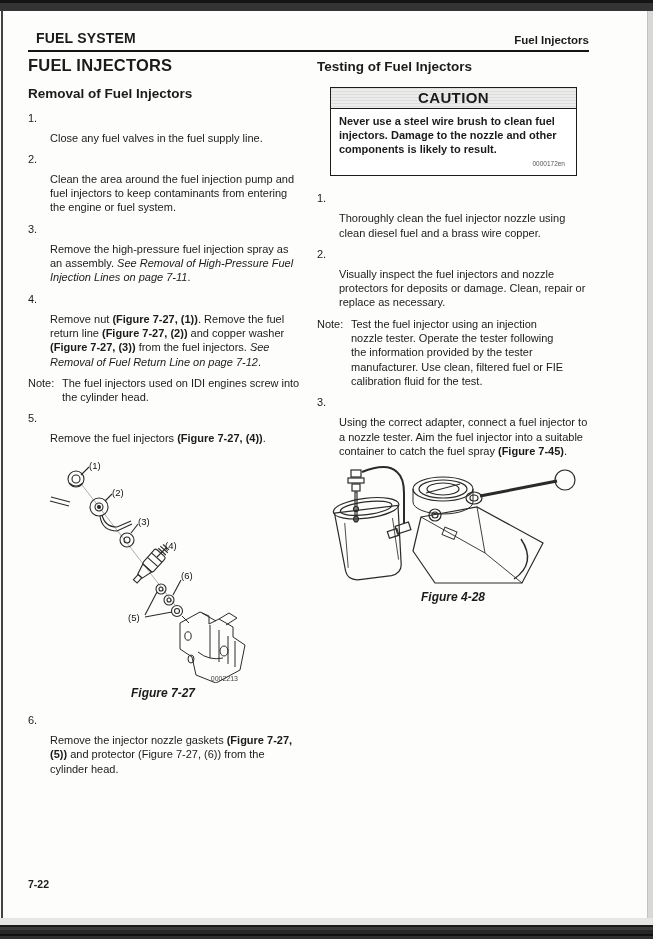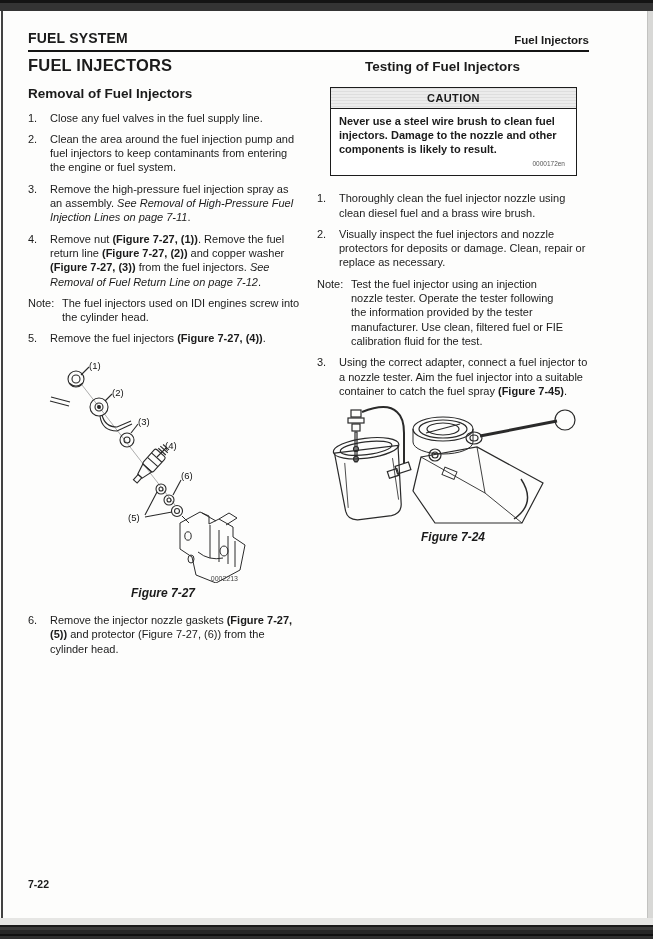--- a/index.html
+++ b/index.html
@@ -12,49 +12,49 @@
   .top-bar{position:absolute;left:0;top:0;width:653px;height:11px;
     background:linear-gradient(180deg,#141414 0 3px,#343434 3px 100%);}
   .bottom-strip{position:absolute;left:0;top:918px;width:653px;height:7px;background:#e6e6e4;}
   .bottom-bar{position:absolute;left:0;top:925px;width:653px;height:14px;
     background:linear-gradient(180deg,#1a1a1a 0 2px,#3a3a3a 2px 5px,#262626 5px 9px,#101010 9px 11px,#2f2f2f 11px 100%);}
   .left-edge{position:absolute;left:1px;top:11px;width:2px;height:907px;background:#424242;}
   .right-strip{position:absolute;right:0;top:11px;width:5px;height:907px;background:#d8d8d6;border-left:1px solid #c2c2c0;}
 
   
   .header{position:absolute;left:28px;top:30px;width:561px;}
-  .header-row{display:flex;justify-content:space-between;align-items:flex-end;}
+  .header-row{display:flex;justify-content:space-between;align-items:flex-end;margin-left:8px;}
   .header-left{font-size:14px;font-weight:bold;letter-spacing:.2px;}
   .header-right{font-size:11.5px;font-weight:bold;}
   .header-rule{height:0;border-bottom:2.5px solid #141414;margin-top:4px;}
 
   
   .col{position:absolute;font-size:11px;line-height:14.3px;}
   .col-left{left:28px;top:58px;width:273px;}
   .col-right{left:317px;top:60px;width:272px;}
 
   .doc-title{font-size:16.5px;font-weight:bold;letter-spacing:.2px;margin:0;}
   .sec-title{font-size:13.5px;font-weight:bold;margin:15px 0 9px 0;}
-  .sec-title--first{margin-top:0;margin-left:48px;}
+  .sec-title--first{margin-top:0;}
 
   .step{display:flex;margin:0 0 7px 0;}
   .step-num{flex:0 0 22px;}
-  .step-body{flex:1;}
+  .step-body{flex:1;margin-top:20px;}
   .note{display:flex;margin:2px 0 7px 0;}
   .note-label{flex:0 0 34px;}
   .note-body{flex:1;}
   .note-body--narrow{padding-right:22px;}
 
   
   .caution-box{margin:13px 0 0 13px;width:245px;border:1.5px solid #1c1c1c;background:#fff;}
   .caution-head{
     border-bottom:1.5px solid #1c1c1c;height:20px;
     display:flex;align-items:center;justify-content:center;
     background:repeating-linear-gradient(180deg,#dedede 0 1px,#ececec 1px 3px);
-    font-size:11px;font-weight:bold;letter-spacing:.4px;
+    font-size:15px;font-weight:bold;letter-spacing:.4px;
   }
   .caution-body{padding:5px 8px 2px 8px;font-weight:bold;font-size:11px;line-height:14px;}
   .caution-code{text-align:right;font-size:6.5px;color:#555;padding:1px 3px 2px 0;font-weight:normal;}
 
   
   .figure{margin-top:4px;}
   .fig-caption{text-align:center;font-size:12px;font-weight:bold;font-style:italic;margin-top:3px;}
   .fig727-caption{width:270px;}
   .fig728-caption{width:256px;margin-left:8px;}
   svg{display:block;}
@@ -189,21 +189,21 @@
       <div class="caution-body">
         <span>Never use a steel wire brush to clean fuel injectors. Damage to the nozzle and other components is likely to result.</span>
         <div class="caution-code">0000172en</div>
       </div>
     </div>
 
     <div class="steps-after-caution"></div>
 
     <div class="step" style="margin-top:15px;">
       <span class="step-num">1.</span>
-      <span class="step-body"><span>Thoroughly clean the fuel injector nozzle using clean diesel fuel and a brass wire brush.</span></span>
+      <span class="step-body"><span>Thoroughly clean the fuel injector nozzle using clean diesel fuel and a brass wire copper.</span></span>
     </div>
     <div class="step">
       <span class="step-num">2.</span>
       <span class="step-body"><span>Visually inspect the fuel injectors and nozzle protectors for deposits or damage. Clean, repair or replace as necessary.</span></span>
     </div>
     <div class="note">
       <span class="note-label">Note:</span>
       <span class="note-body note-body--narrow">Test the fuel injector using an injection nozzle tester. Operate the tester following the information provided by the tester manufacturer. Use clean, filtered fuel or FIE calibration fluid for the test.</span>
     </div>
     <div class="step">
@@ -246,21 +246,21 @@
           <ellipse cx="149" cy="33" rx="4" ry="3"></ellipse>
           <path d="M155,31 L232,16" stroke-width="3"></path>
           <circle cx="240" cy="15" r="10"></circle>
 
           <path d="M96,52 L152,42 L218,78 L197,118 L110,118 L88,86 Z"></path>
           <path d="M96,52 L160,88 L197,118 M160,88 L152,42" stroke-width="0.9"></path>
           <path d="M196,74 q16,24 -7,40" stroke-width="1.4"></path>
           <rect x="118" y="64" width="13" height="8" transform="rotate(22 124 68)" stroke-width="0.9"></rect>
         </g>
       </svg>
-      <div class="fig-caption fig728-caption">Figure 7-24</div>
+      <div class="fig-caption fig728-caption">Figure 4-28</div>
     </div>
   </div>
 
   <div class="page-number">7-22</div>
 
   <div class="bottom-strip"></div>
   <div class="bottom-bar"></div>
 </div>
 
 </body></html>

